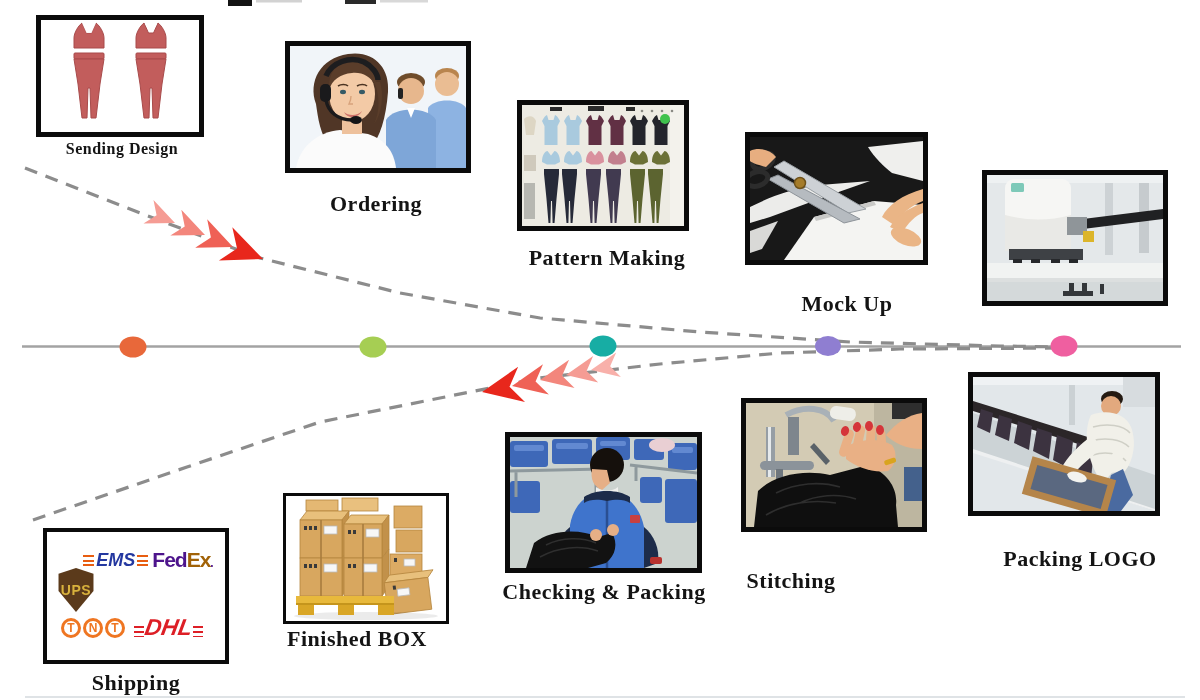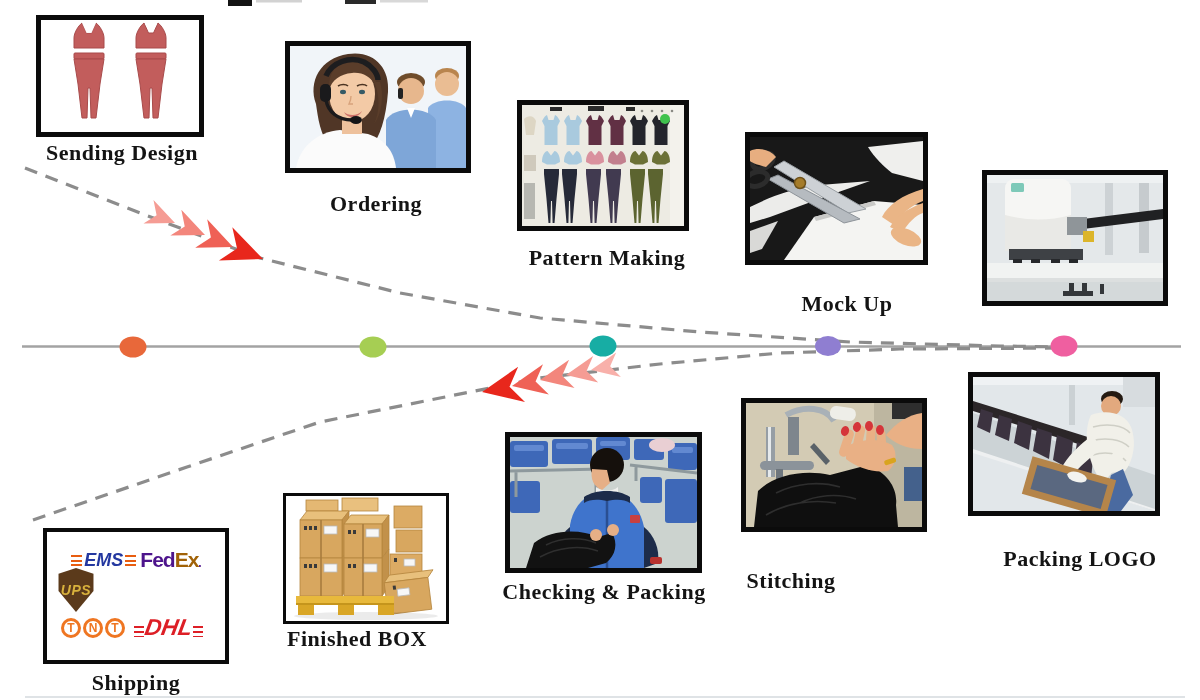--- a/index.html
+++ b/index.html
@@ -4,34 +4,34 @@
 <style>
   html,body{margin:0;padding:0;background:#fff;}
   #stage{position:relative;width:1200px;height:700px;background:#ffffff;overflow:hidden;
          font-family:"Liberation Serif",serif;}
   .overlay{position:absolute;left:0;top:0;z-index:1;}
   .photo{position:absolute;background:#fff;border:5px solid #0b0b0b;box-sizing:border-box;z-index:2;}
   .photo svg{display:block;width:100%;height:100%;}
   .thinb{border-width:3px;}
   .step-label{position:absolute;z-index:3;font-weight:700;font-size:22px;color:#141414;
               white-space:nowrap;transform:translateX(-50%);letter-spacing:0.5px;}
-  .lg{font-size:22px;}
+  .lg{font-size:16px;}
   
   .ship-inner{position:absolute;left:43px;top:528px;width:186px;height:136px;border:4px solid #0b0b0b;
               box-sizing:border-box;background:#fff;z-index:2;font-family:"Liberation Sans",sans-serif;}
-  .ship-row1{position:absolute;left:6px;top:16px;width:166px;display:flex;align-items:center;justify-content:center;gap:1px;}
+  .ship-row1{position:absolute;left:18px;top:16px;width:166px;display:flex;align-items:center;justify-content:center;gap:1px;}
   .ems-stripes{display:inline-block;width:11px;height:11px;
     background:repeating-linear-gradient(#e85d10 0 2.2px,transparent 2.2px 4.6px);}
   .ems-txt{font-style:italic;font-weight:bold;color:#2438a0;font-size:18px;padding:0 1px;}
   .fedex{font-weight:bold;font-size:21px;letter-spacing:-1px;margin-left:3px;}
   .fed{color:#4d148c;}.ex{color:#a16207;}.fdot{color:#4d148c;font-size:12px;}
   .ups-shield{position:absolute;left:10px;top:36px;width:38px;height:44px;
     clip-path:polygon(50% 0,96% 13%,96% 52%,50% 100%,4% 52%,4% 13%);
     background:#5b3a1b;display:flex;align-items:center;justify-content:center;}
-  .ups-txt{color:#d8b13c;font-style:italic;font-weight:bold;font-size:14px;letter-spacing:0.5px;}
+  .ups-txt{color:#d8b13c;font-weight:bold;font-size:14px;letter-spacing:0.5px;}
   .ship-row3{position:absolute;left:14px;top:84px;width:158px;display:flex;align-items:center;}
   .tnt-c{display:inline-flex;width:20px;height:20px;border:3px solid #ef7622;border-radius:50%;
     color:#ef7622;font-weight:bold;font-size:12px;align-items:center;justify-content:center;
     margin-right:2px;box-sizing:border-box;background:#fff;}
   .dhl-wrap{display:inline-flex;align-items:flex-end;margin-left:6px;}
   .dhl-txt{color:#dd1f26;font-style:italic;font-weight:bold;font-size:23px;letter-spacing:0px;
     transform:skewX(-10deg);line-height:1;}
   .dhl-bars{display:inline-block;width:10px;height:11px;margin:0 1px 2px 1px;
     background:repeating-linear-gradient(#dd1f26 0 2.2px,transparent 2.2px 4.8px);}
 </style>

